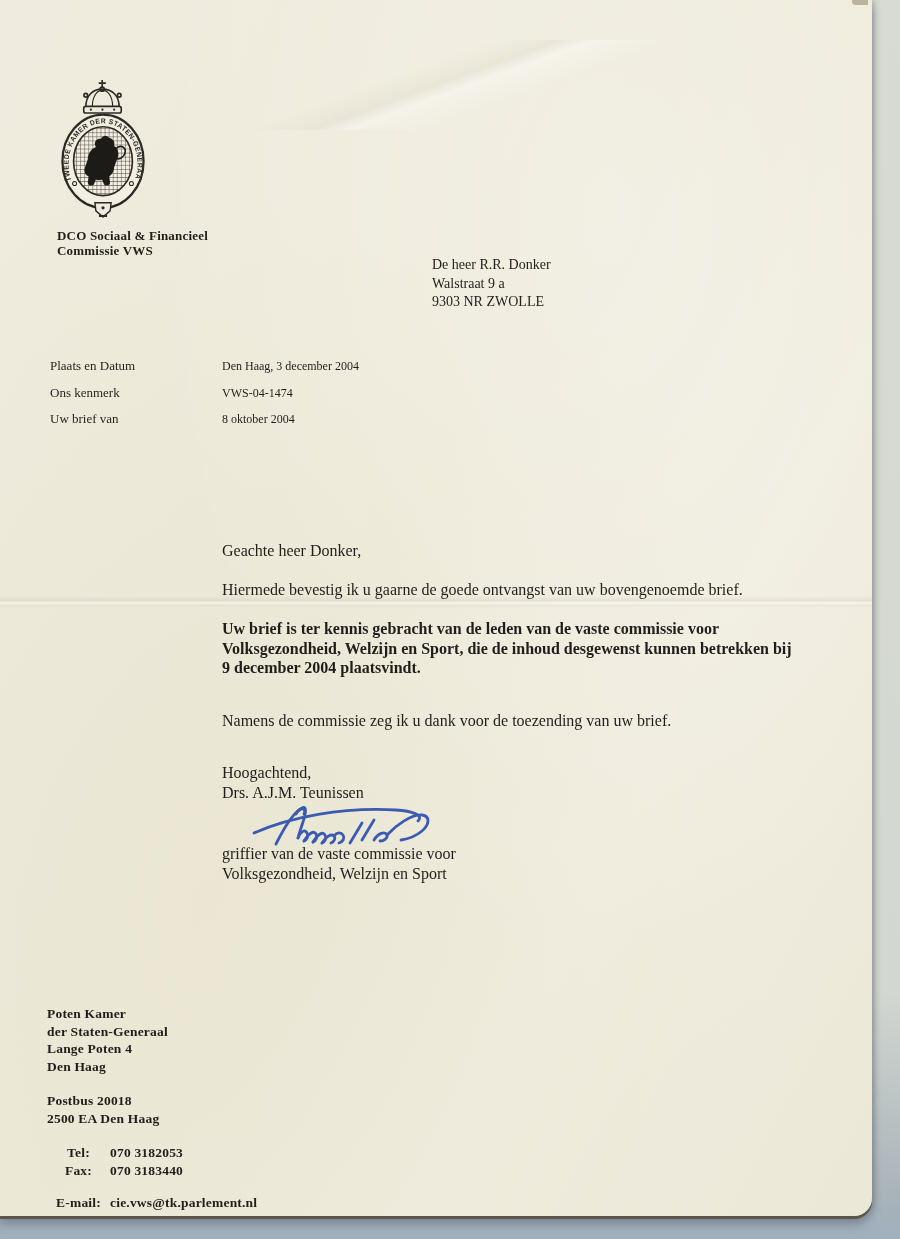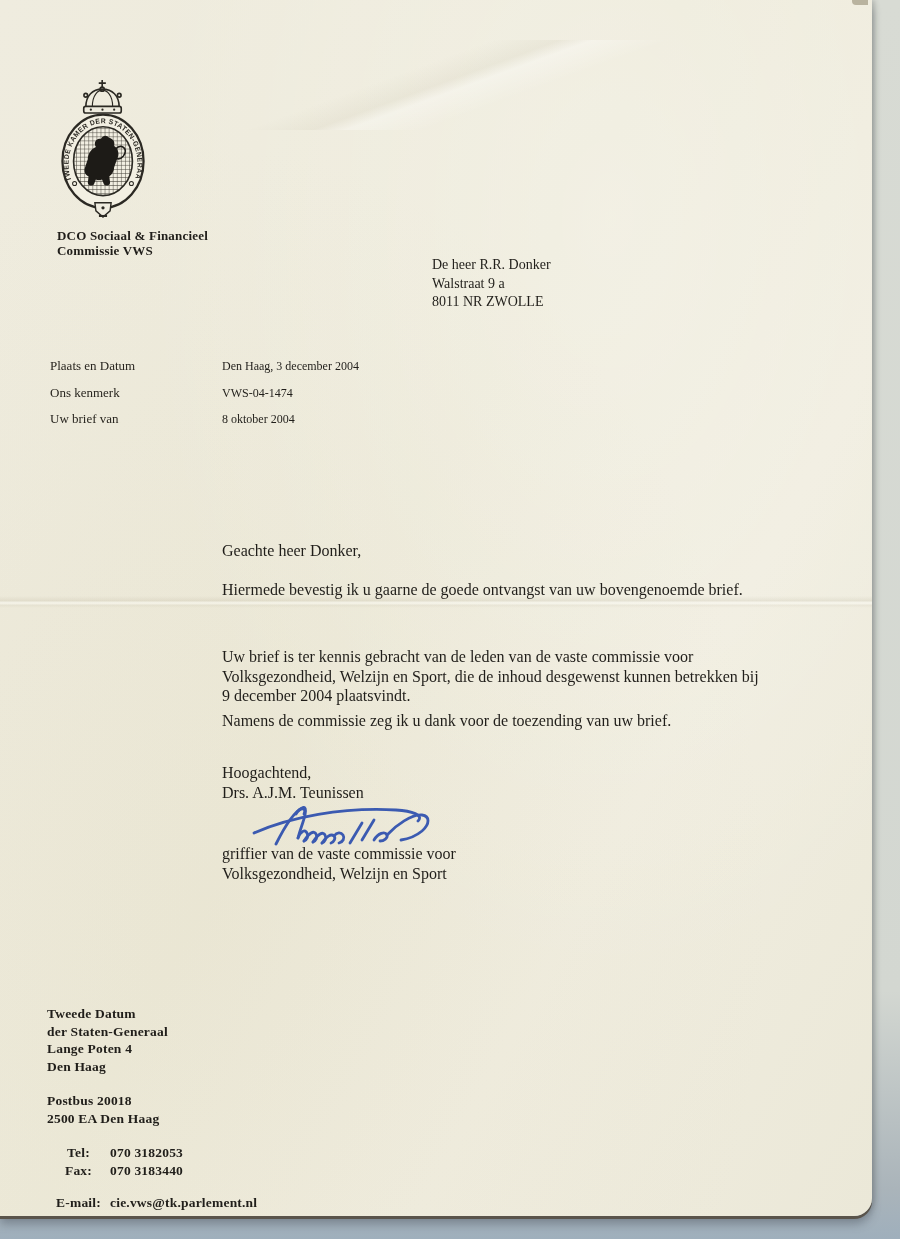--- a/index.html
+++ b/index.html
@@ -29,21 +29,21 @@
   .dept{position:absolute;left:57px;top:229px;font-size:13px;line-height:14.5px;font-weight:bold;letter-spacing:0.2px;}
   .recipient{position:absolute;left:432px;top:226px;font-size:14px;line-height:18.5px;margin-top:30px;}
   .meta{position:absolute;left:50px;top:0;width:700px;}
   .meta-row{position:absolute;left:0;white-space:nowrap;}
   .meta-row .lbl{display:inline-block;width:172px;font-size:13px;color:#28251f;}
   .meta-row .val{font-size:12px;}
   .r0{top:356px;} .r1{top:383px;} .r2{top:409px;}
   .body-block{position:absolute;left:222px;font-size:16px;line-height:19.5px;}
   .salutation{top:541px;}
   .p1{top:580px;}
-  .p2{top:647px;}
+  .p2{top:619px;font-weight:bold;}
   .p3{top:711px;text-align:right;}
   .closing{top:763px;}
   .signer{top:783px;}
   .sig{position:absolute;left:246px;top:799px;width:198px;height:50px;}
   .signer-title{top:844px;}
   .footer{position:absolute;left:47px;top:1005px;font-size:13.5px;line-height:17.5px;font-weight:bold;letter-spacing:0.2px;}
   .footer .block{margin:0 0 17px 0;}
   .contact-row{display:flex;}
   .contact-row .clbl{width:63px;text-align:center;}
   .email-row{margin-top:15px;}
@@ -102,21 +102,21 @@
     </svg>
 
     <div class="dept">
       <div>DCO Sociaal &amp; Financieel</div>
       <div>Commissie VWS</div>
     </div>
 
     <div class="recipient">
       <div>De heer R.R. Donker</div>
       <div>Walstraat 9 a</div>
-      <div>8011 NR ZWOLLE</div>
+      <div>9303 NR ZWOLLE</div>
     </div>
 
     <div class="meta">
       <div class="meta-row r0">
         <span class="lbl">Plaats en Datum</span><span class="val">Den Haag, 3 december 2004</span>
       </div>
       <div class="meta-row r1">
         <span class="lbl">Ons kenmerk</span><span class="val">VWS-04-1474</span>
       </div>
       <div class="meta-row r2">
@@ -152,21 +152,21 @@
       </g>
     </svg>
 
     <div class="body-block signer-title">
       <div>griffier van de vaste commissie voor</div>
       <div>Volksgezondheid, Welzijn en Sport</div>
     </div>
 
     <div class="footer">
       <div class="block">
-        <div>Tweede Datum</div>
+        <div>Poten Kamer</div>
         <div>der Staten-Generaal</div>
         <div>Lange Poten 4</div>
         <div>Den Haag</div>
       </div>
       <div class="block">
         <div>Postbus 20018</div>
         <div>2500 EA Den Haag</div>
       </div>
       <div class="block">
         <div class="contact-row">

